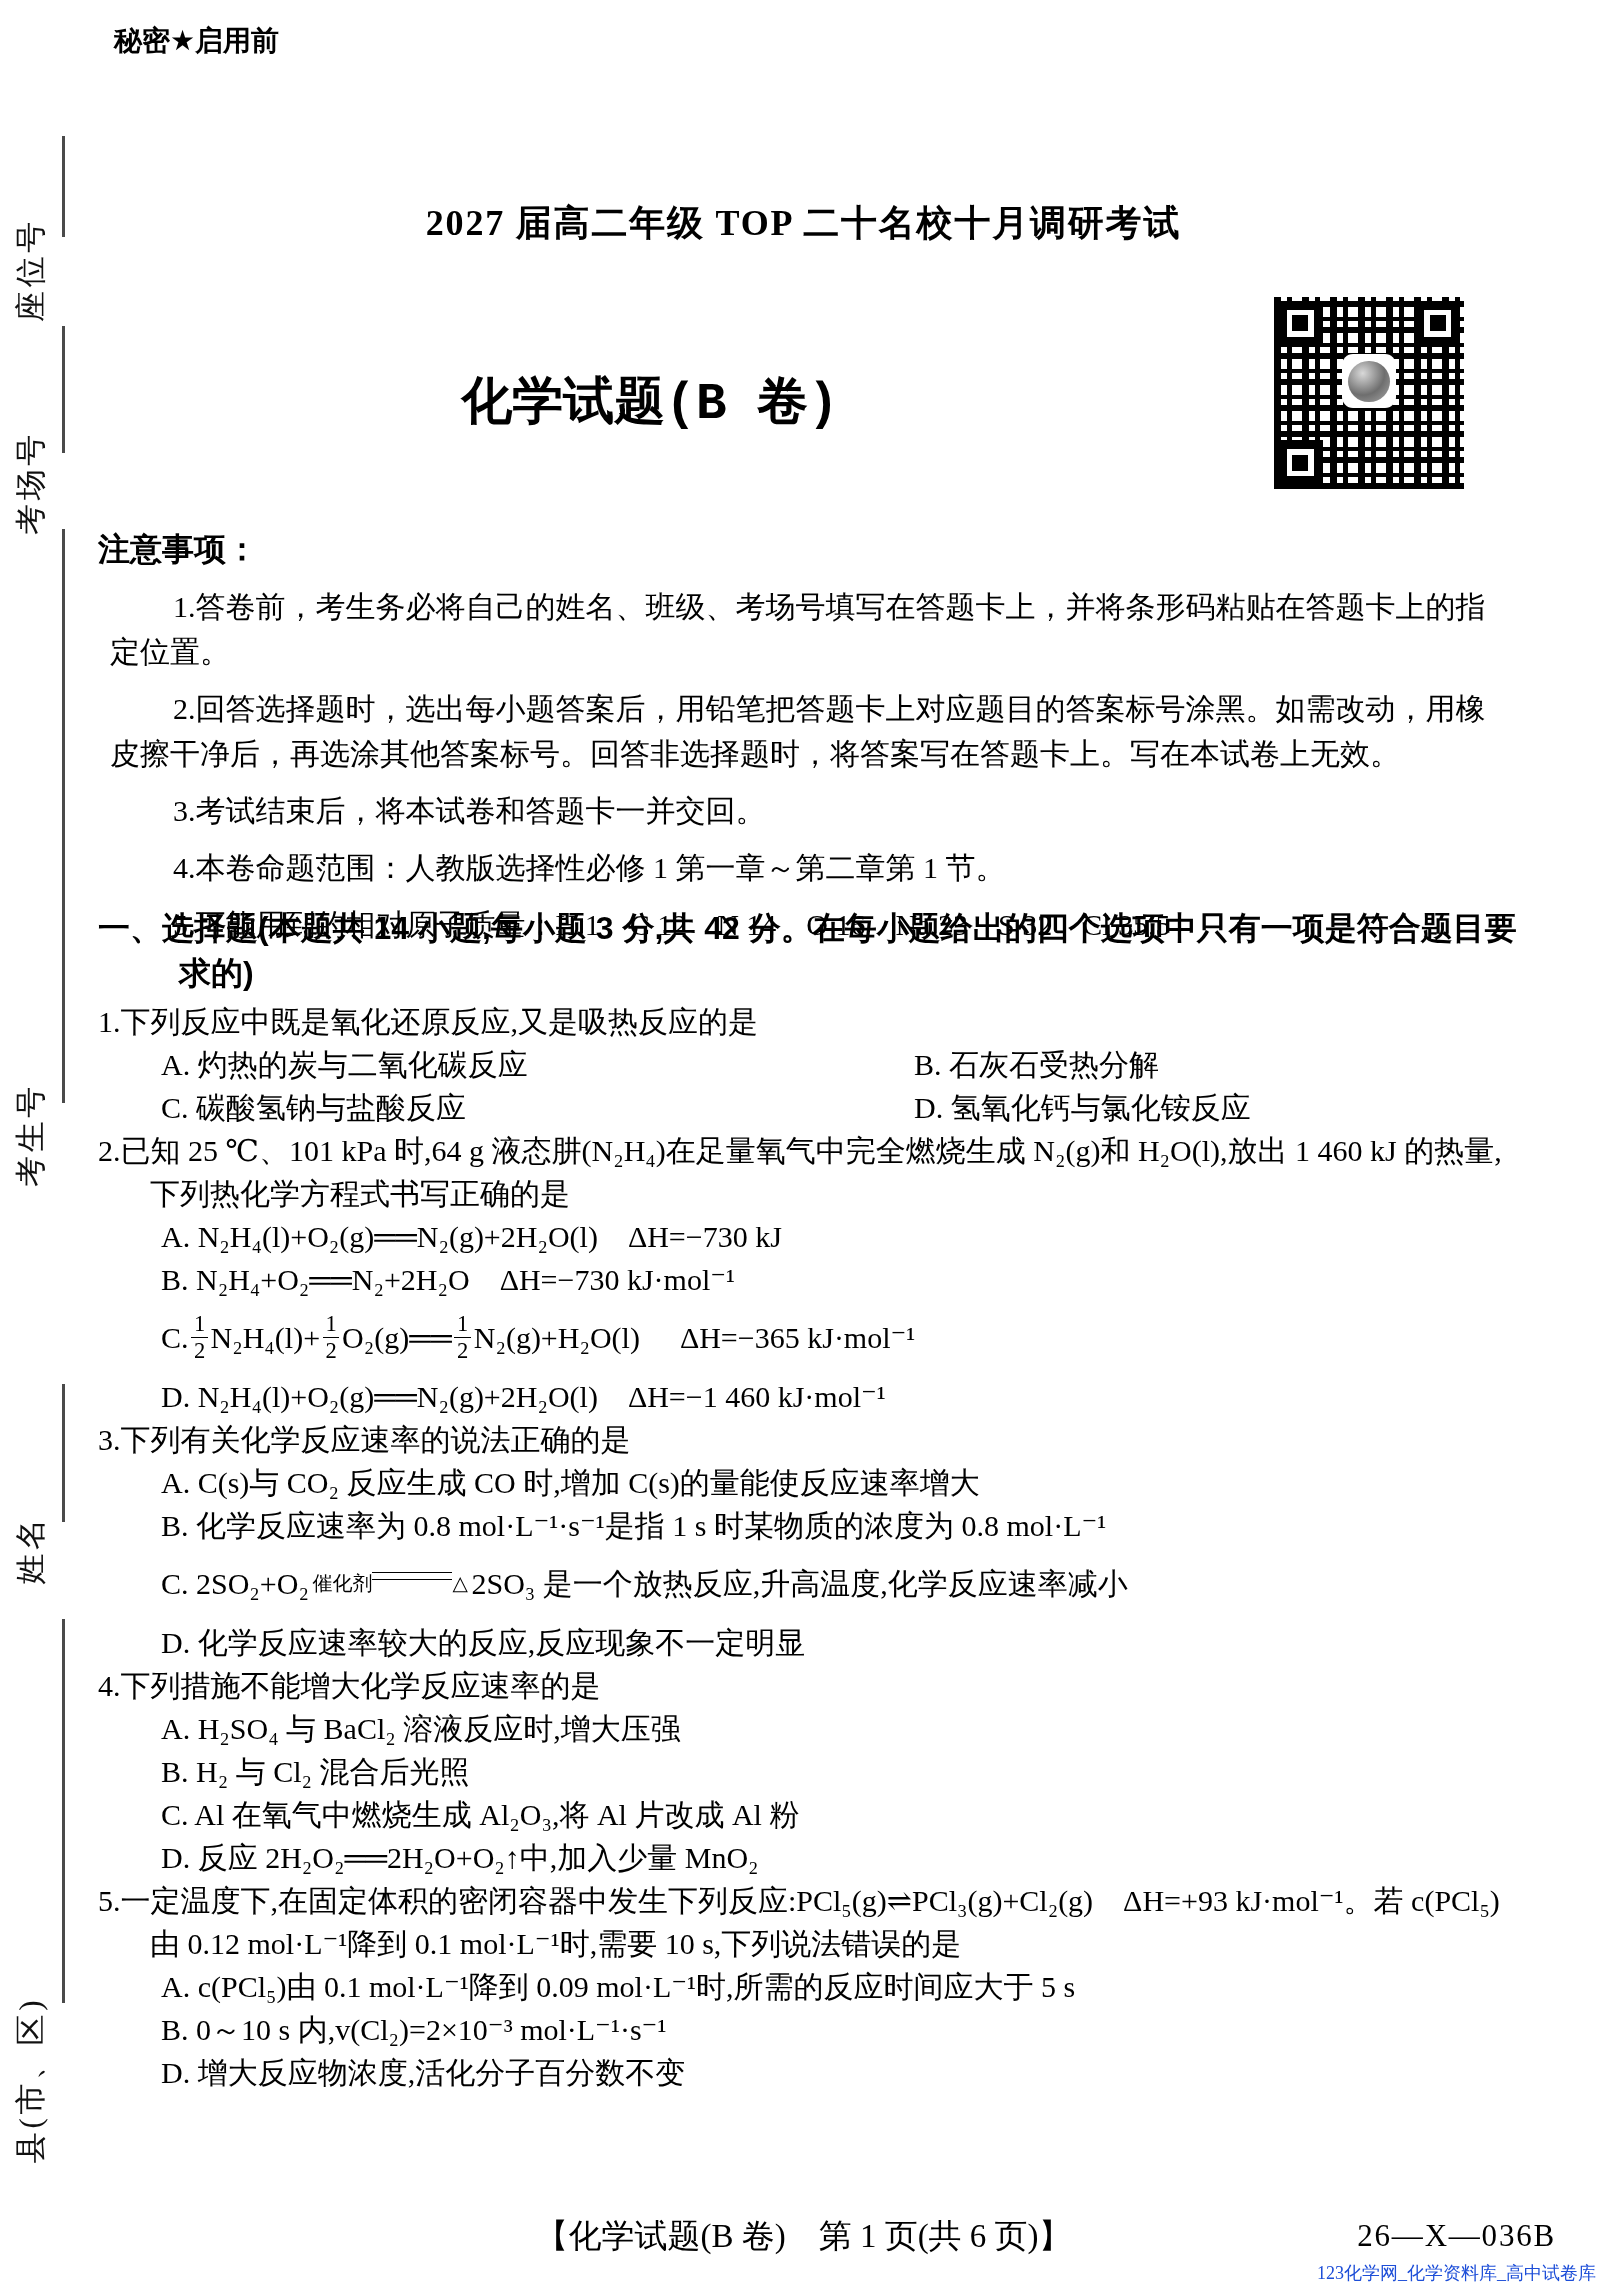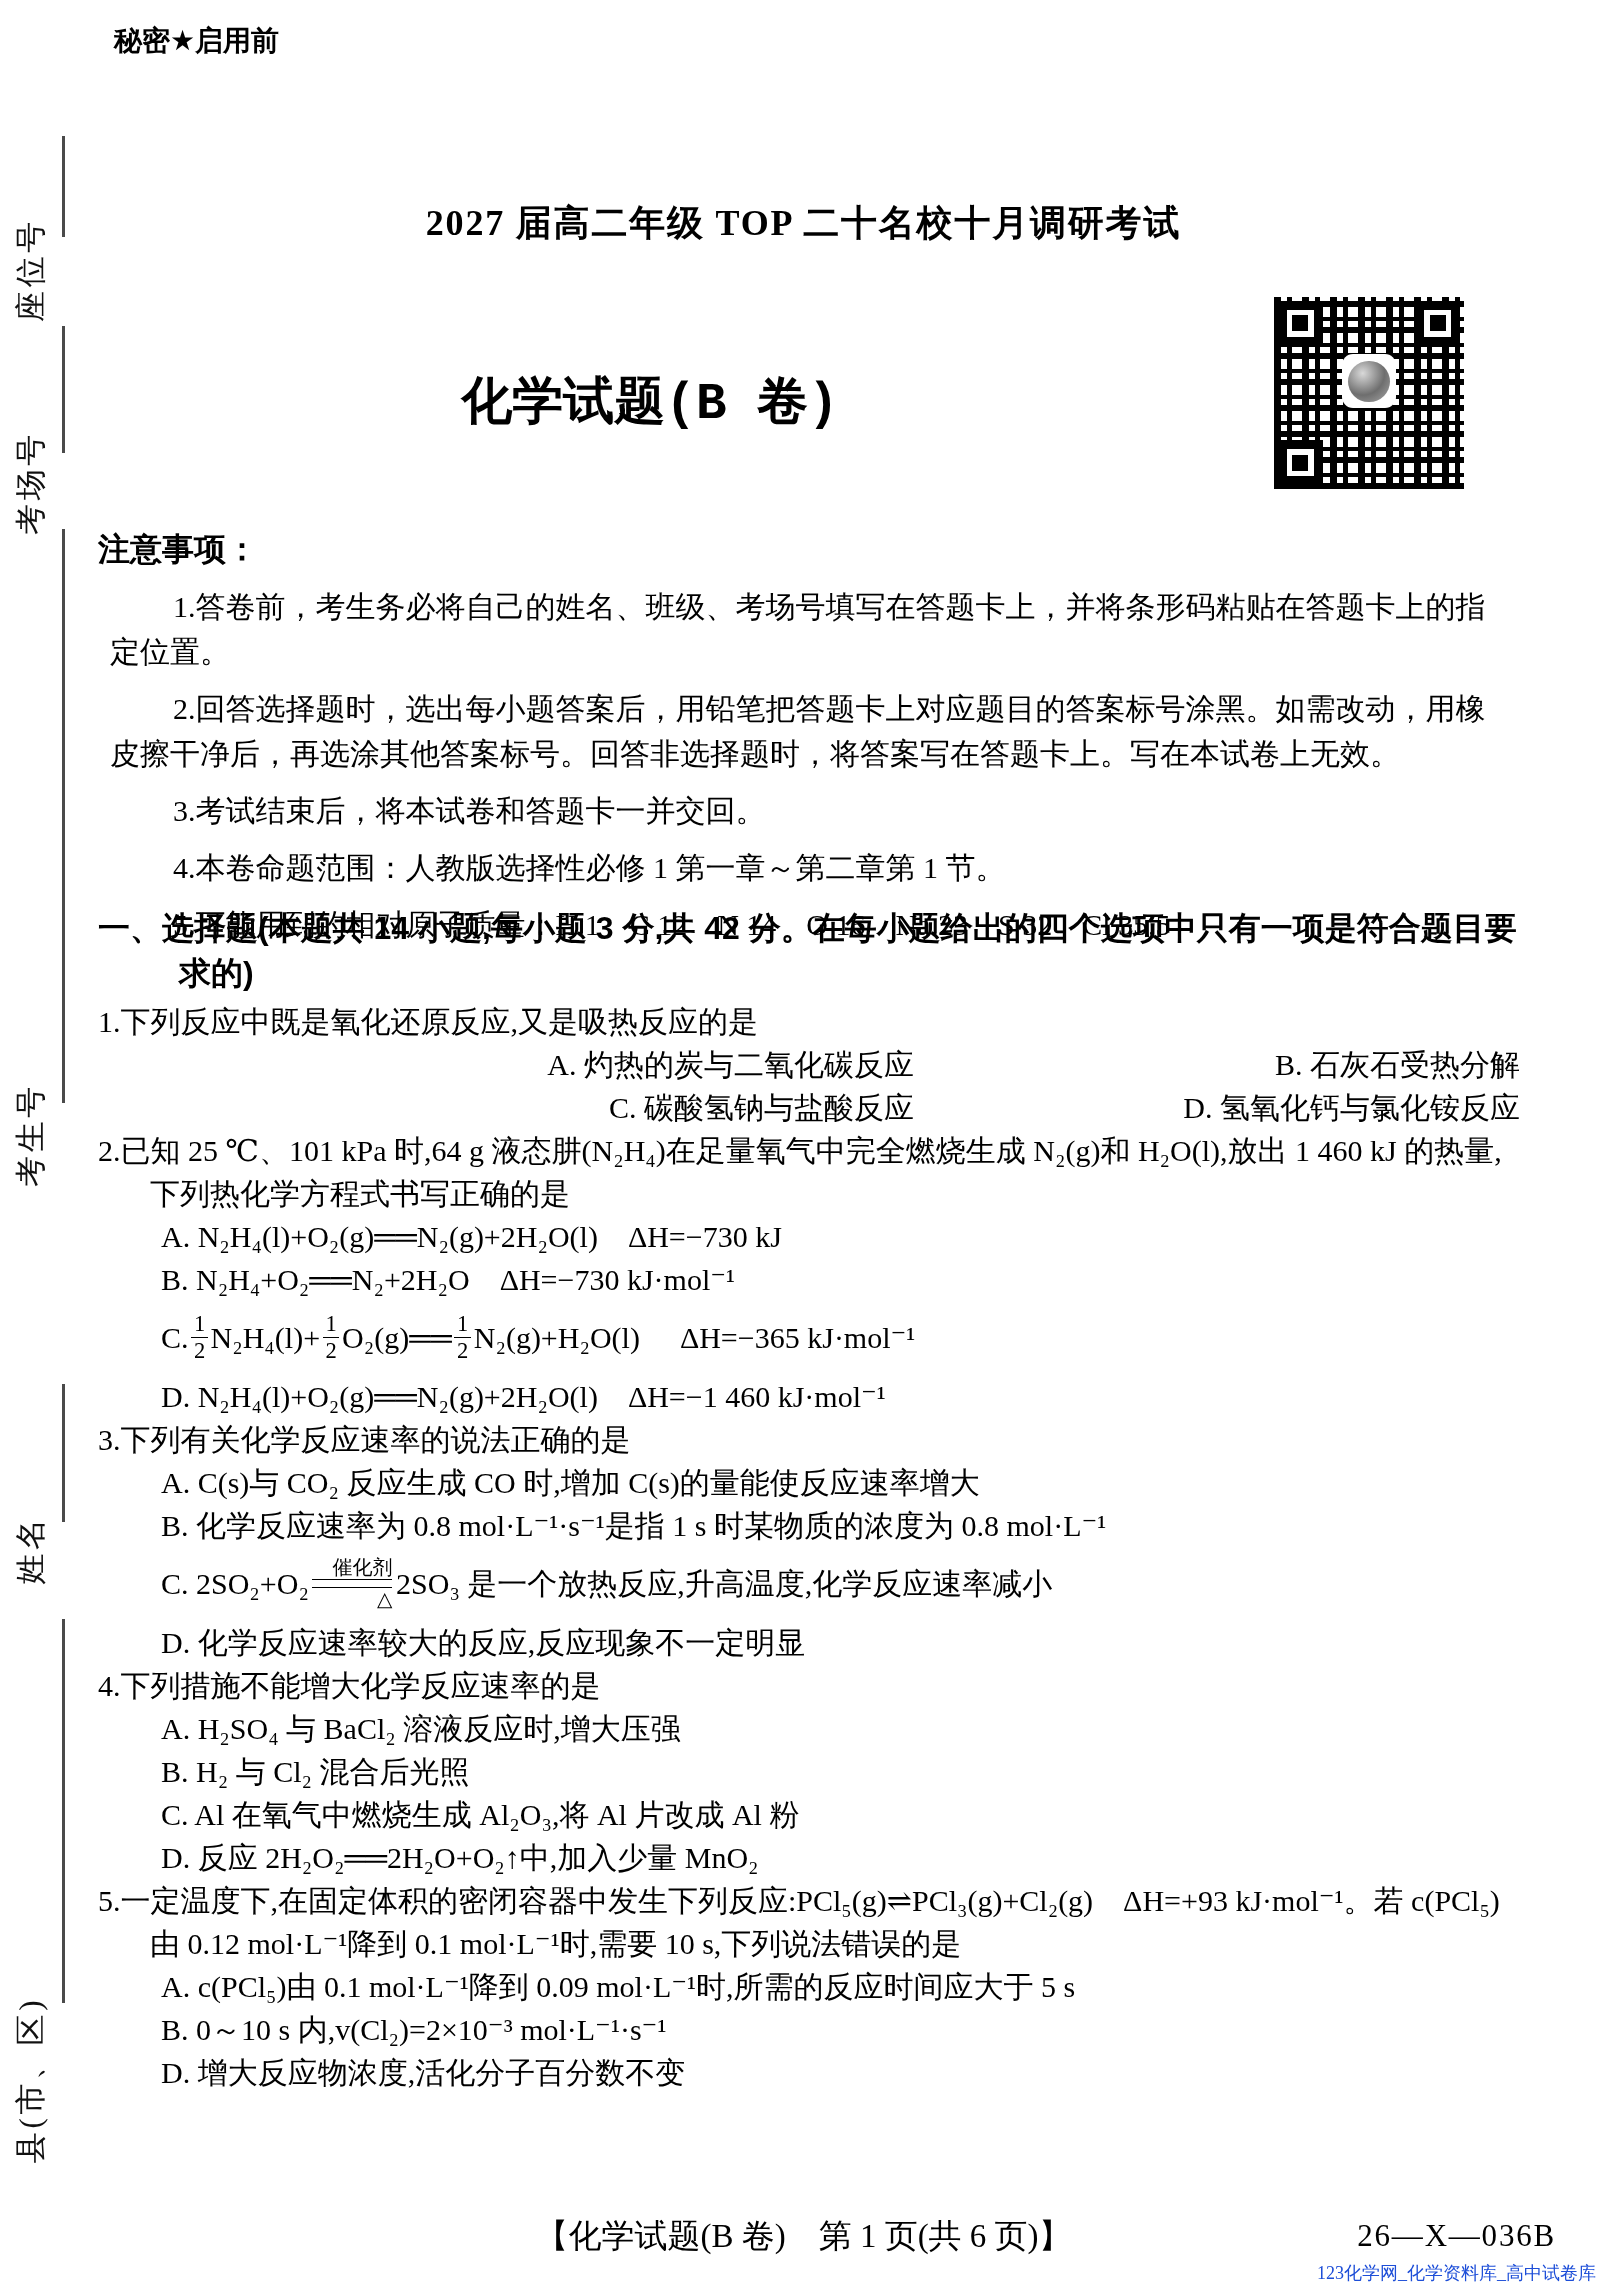--- a/index.html
+++ b/index.html
@@ -39,26 +39,26 @@
   .notice p{margin:12px;text-indent:2.1em;}
 
   
   .qs{position:absolute;left:98px;right:87px;top:906px;font-size:30px;line-height:43px;}
   .sec-head{font-size:32px;font-weight:bold;line-height:45px;
             font-family:"Liberation Sans","DejaVu Sans",sans-serif;
             padding-left:81px;text-indent:-81px;margin-bottom:3.6px;}
   .stem{padding-left:52px;text-indent:-52px;}
   .opt{padding-left:63px;}
   .opts2{display:grid;grid-template-columns:753px auto;padding-left:63px;}
-  .opts2 .opt{padding-left:0;text-align:right;}
+  .opts2 .opt{padding-left:0;}
   .formula{display:flex;align-items:center;padding-left:63px;}
   .frac{display:inline-flex;flex-direction:column;align-items:center;font-size:22.6px;
         line-height:1.15;margin:0 2.7px;}
   .frac .num{border-bottom:1.8px solid #000;padding:0 2.7px;}
-  .rxn{display:inline-flex;flex-direction:column;align-items:flex-end;font-size:20px;
+  .rxn{display:inline-flex;flex-direction:row;align-items:flex-start;font-size:20px;
        line-height:1.15;margin:0 3.6px;}
   .rxn-line{width:80px;height:6.3px;border-top:1.8px solid #000;border-bottom:1.8px solid #000;}
   .gap-dh{margin-left:40px;}
   .tall{min-height:74px;}
 
   
   .f-center{position:absolute;left:0;right:0;top:2214px;text-align:center;
             font-size:33px;font-weight:normal;}
   .f-code{position:absolute;right:51px;top:2218px;font-size:31px;letter-spacing:1.8px;}
   .f-mark{position:absolute;right:11px;top:2261px;font-size:18px;color:#1d4ed8;}

